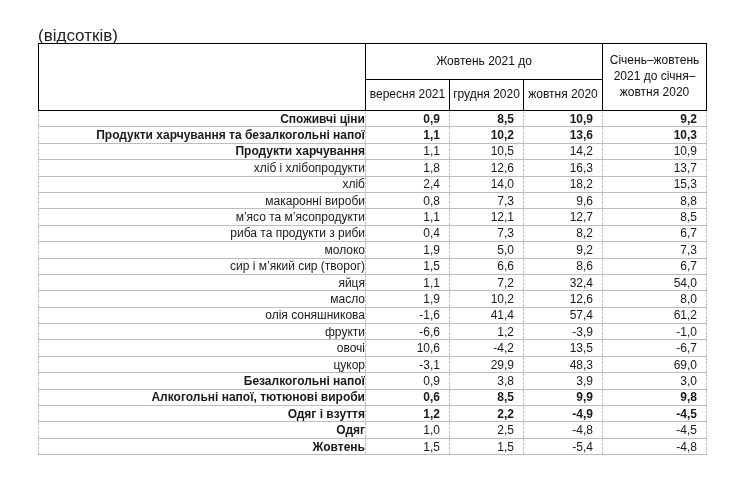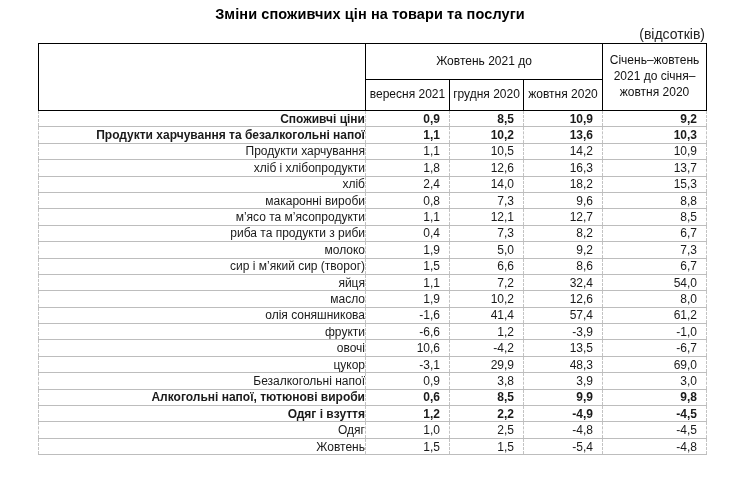--- a/index.html
+++ b/index.html
@@ -13,22 +13,21 @@
   }
   .page { position: relative; width: 740px; height: 491px; }
   .title {
     position: absolute; top: 6px; left: 0; width: 740px;
     text-align: center;
     font-size: 14.5px; font-weight: bold; color: #000;
     letter-spacing: 0.1px;
   }
   .unit-note {
     position: absolute; top: 26px; left: 38px; width: 667px;
-    text-align: right;
-    font-size: 14px; color: #222;
+    font-size: 17px; color: #222;
   }
   table.price-table {
     position: absolute; left: 38px; top: 43px;
     width: 668px;
     border-collapse: collapse;
     table-layout: fixed;
     font-size: 12px;
   }
   thead th {
     border: 1.4px solid #000;
@@ -53,28 +52,27 @@
     border-top: none;
     vertical-align: middle;
     white-space: nowrap;
     overflow: hidden;
   }
   tbody td.lbl { text-align: right; }
   tbody td.num { text-align: right; padding-right: 9px; }
   tbody tr.bold td { font-weight: bold; }
   td.lvl0 { padding-left: 4px; }
   td.lvl1 { padding-left: 7px; }
-  td.lvl2 { padding-left: 13px; }
+  td.lvl2 { padding-left: 13px; font-weight: bold; }
   td.lvl3 { padding-left: 14px; }
 </style>
 </head>
 <body>
 
 <div class="page">
-  <div class="title">Зміни споживчих цін на товари та послуги</div>
   <div class="unit-note">(відсотків)</div>
 
   <table class="price-table">
     <colgroup>
       <col style="width:327px">
       <col style="width:84px">
       <col style="width:74px">
       <col style="width:79px">
       <col style="width:104px">
     </colgroup>

